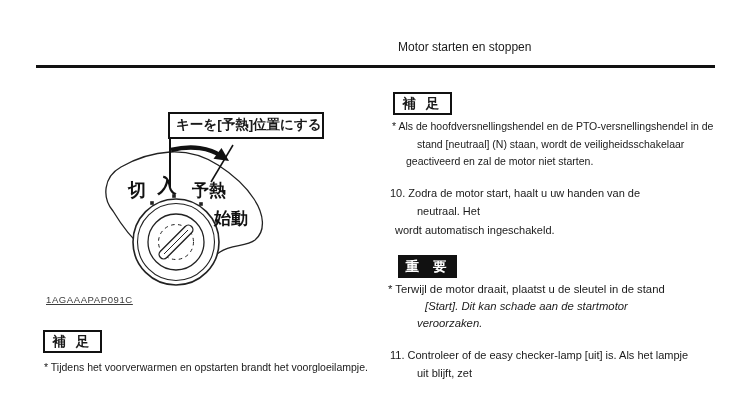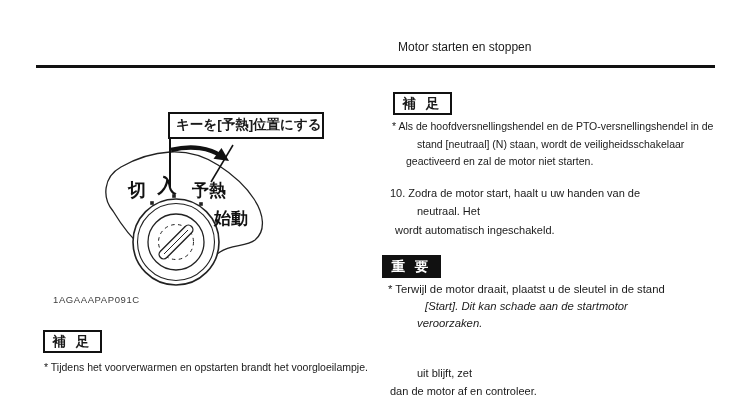--- a/index.html
+++ b/index.html
@@ -80,36 +80,36 @@
     <path d="M171,150 C192,145 210,148 221,156" fill="none" stroke="#111" stroke-width="4.5"></path>
     <polygon points="229,161 213.5,158.8 221.5,148" fill="#111"></polygon>
 
     <line x1="233" y1="145" x2="211" y2="182" stroke="#111" stroke-width="1.5"></line>
   </svg>
 
   <div class="callout">
     <span>キーを[予熱]位置にする</span>
   </div>
 
-  <div class="abs figcode" style="left:53px;top:294px;">1AGAAAPAP091C</div>
+  <div class="abs figcode" style="left:46px;top:294px;text-decoration:underline;">1AGAAAPAP091C</div>
 
   <div class="badge" style="left:43px;top:330px;">補 足</div>
   <div class="abs s105" style="left:44px;top:361px;text-align:center;">* Tijdens het voorverwarmen en opstarten brandt het voorgloeilampje.</div>
   <div class="abs s105" style="left:68px;top:380px;margin-top:40px;">Masu.</div>
 
   <div class="badge" style="left:393px;top:92px;">補 足</div>
   <div class="abs s105" style="left:392px;top:120px;text-align:center;">* Als de hoofdversnellingshendel en de PTO-versnellingshendel in de</div>
   <div class="abs s105" style="left:417px;top:138px;">stand [neutraal] (N) staan, wordt de veiligheidsschakelaar</div>
   <div class="abs s105" style="left:406px;top:155px;">geactiveerd en zal de motor niet starten.</div>
 
   <div class="abs s12" style="left:390px;top:187px;">10. Zodra de motor start, haalt u uw handen van de</div>
   <div class="abs s12" style="left:417px;top:205px;">neutraal. Het</div>
   <div class="abs s12" style="left:395px;top:224px;">wordt automatisch ingeschakeld.</div>
 
-  <div class="badge inverse" style="left:382px;top:255px;">重 要</div>
+  <div class="badge inverse" style="left:398px;top:255px;font-family:Liberation Mono, monospace;">重 要</div>
   <div class="abs s113" style="left:388px;top:283px;">* Terwijl de motor draait, plaatst u de sleutel in de stand</div>
   <div class="abs s113" style="left:425px;top:300px;font-style:italic;">[Start]. Dit kan schade aan de startmotor</div>
   <div class="abs s113" style="left:417px;top:317px;font-style:italic;">veroorzaken.</div>
 
+  <div class="abs s12" style="left:390px;top:349px;">11. Controleer of de easy checker-lamp [uit] is. Als het lampje</div>
   <div class="abs s12" style="left:417px;top:367px;">uit blijft, zet</div>
-  <div class="abs s12" style="left:390px;top:385px;">dan de motor af en controleer.</div>
 
 </div>
 
 </body></html>

